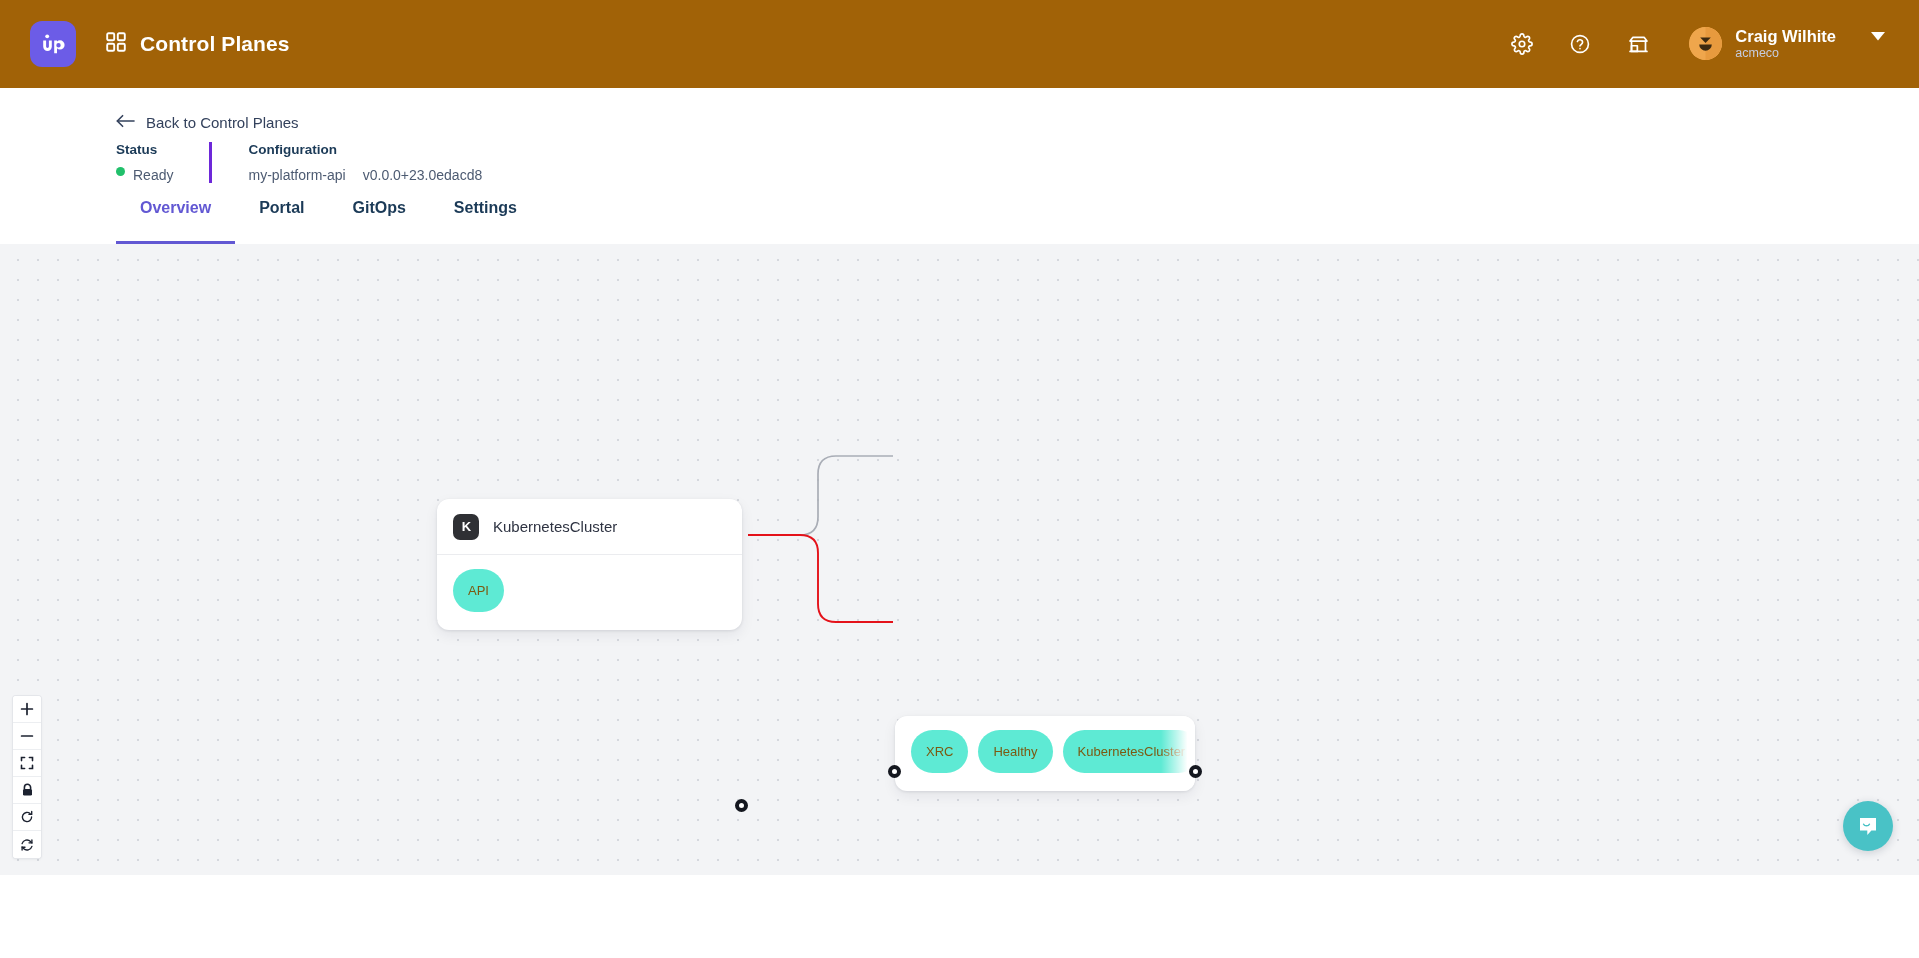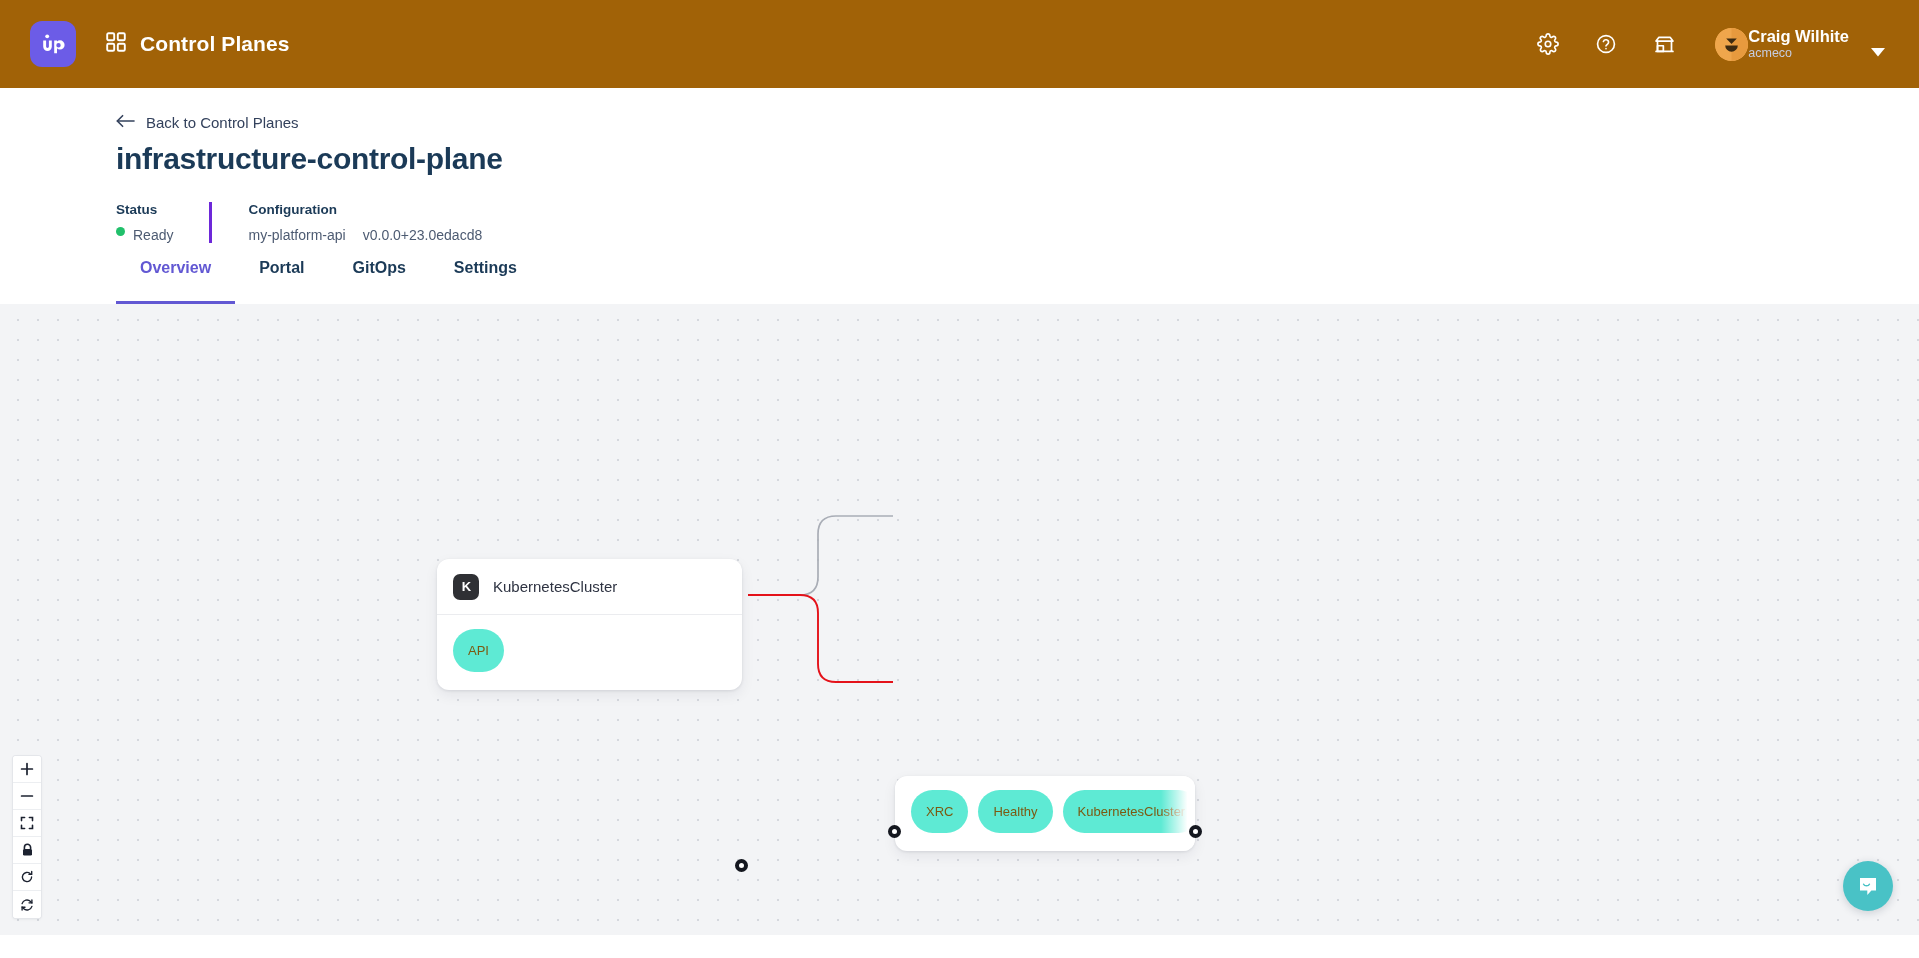--- a/index.html
+++ b/index.html
@@ -41,21 +41,21 @@
     white-space: nowrap;
   }
   .topbar-spacer { flex: 1 1 auto; }
   .topbar-actions { display: flex; align-items: center; gap: 28px; }
   .icon-btn {
     width: 30px; height: 30px;
     display: flex; align-items: center; justify-content: center;
     cursor: pointer;
   }
   .user-chip {
-    display: flex; align-items: flex-end; 
+    display: flex; align-items: flex-start; gap: 13px;
     margin-left: 36px; cursor: pointer;
   }
   .avatar {
     width: 33px; height: 33px; border-radius: 50%;
     background: #efa64c;
     display: flex; align-items: center; justify-content: center;
     overflow: hidden; position: relative;
   }
   .user-meta { line-height: 1.15; }
   .user-name { color: #ffffff; font-size: 16.5px; font-weight: bold; white-space: nowrap;}
@@ -278,21 +278,20 @@
   <div class="back-link">
     <span>
       <svg width="19" height="14" viewBox="0 0 19 14" fill="none" stroke="#33415c" stroke-width="1.6" stroke-linecap="round" stroke-linejoin="round" aria-hidden="true">
         <path d="M18 7H1.4"></path>
           <path d="M6.6 1.7 1.3 7l5.3 5.3"></path>
       </svg>
     </span>
     <span>Back to Control Planes</span>
   </div>
 
-  <div class="page-title">infrastructure-control-plane</div>
 
   <div class="meta-row">
     <div class="meta-block">
       <div class="meta-label">Status</div>
       <div class="meta-value">
         <span class="status-dot"></span>
         <span>Ready</span>
       </div>
     </div>
     <div class="meta-block with-div">

